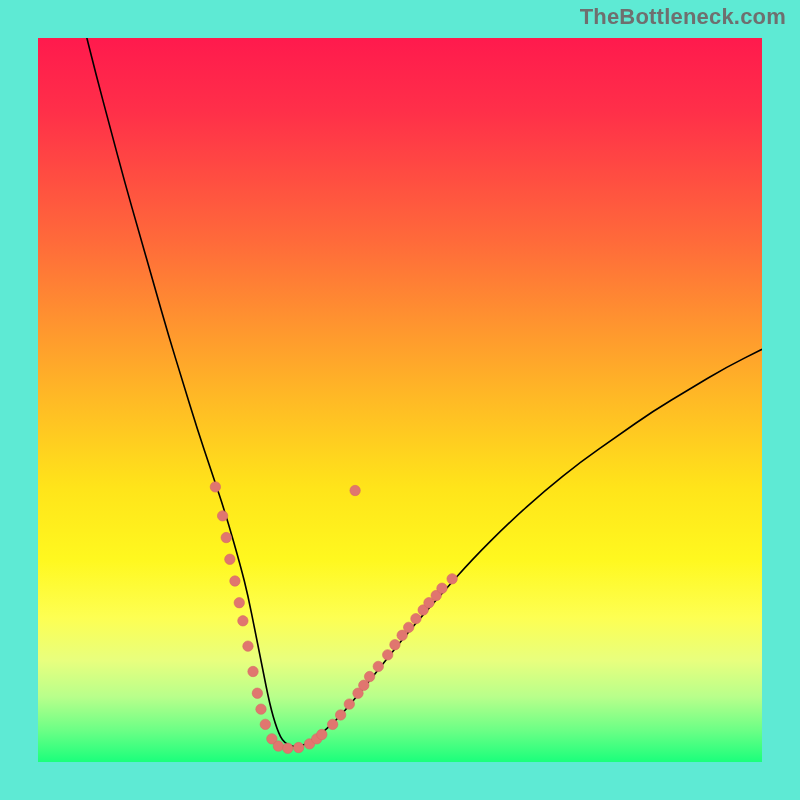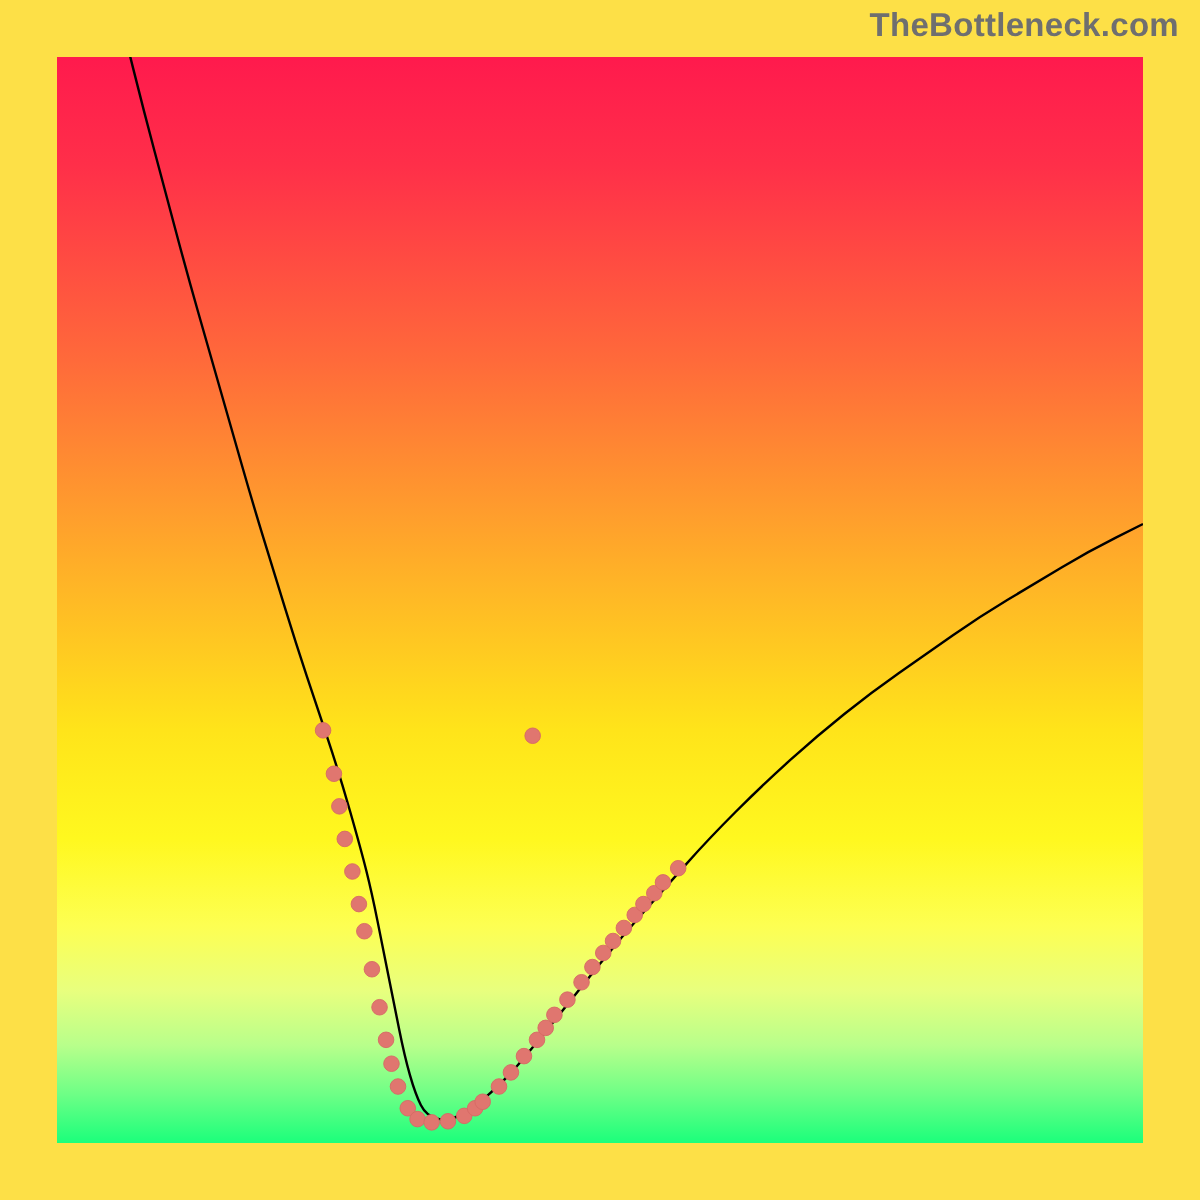--- a/index.html
+++ b/index.html
@@ -10,21 +10,21 @@
     background: #000;
     overflow: hidden;
     font-family: Arial, Helvetica, sans-serif;
   }
   .frame {
     position: absolute;
     left: 0;
     top: 0;
     width: 800px;
     height: 800px;
-    background: #fde047;
+    background: #5eead4;
   }
   .plot {
     position: absolute;
     left: 38px;
     top: 38px;
     width: 724px;
     height: 724px;
     overflow: hidden;
   }
   .gradient {

